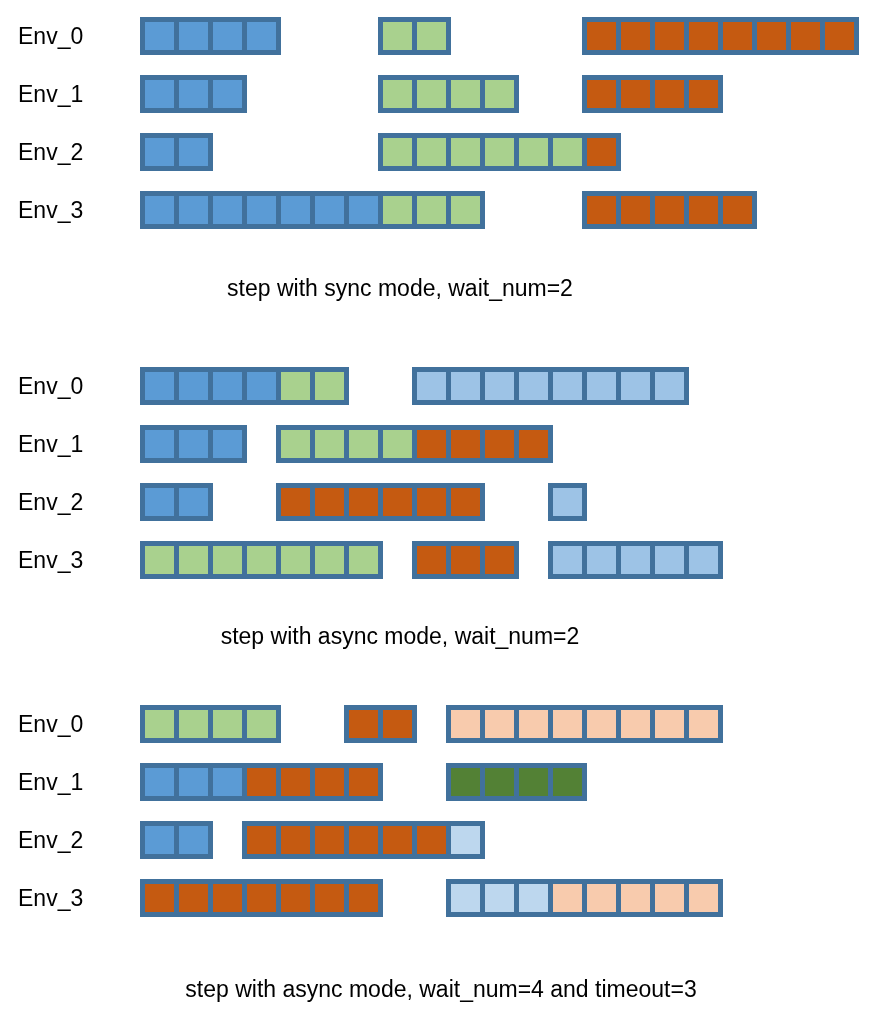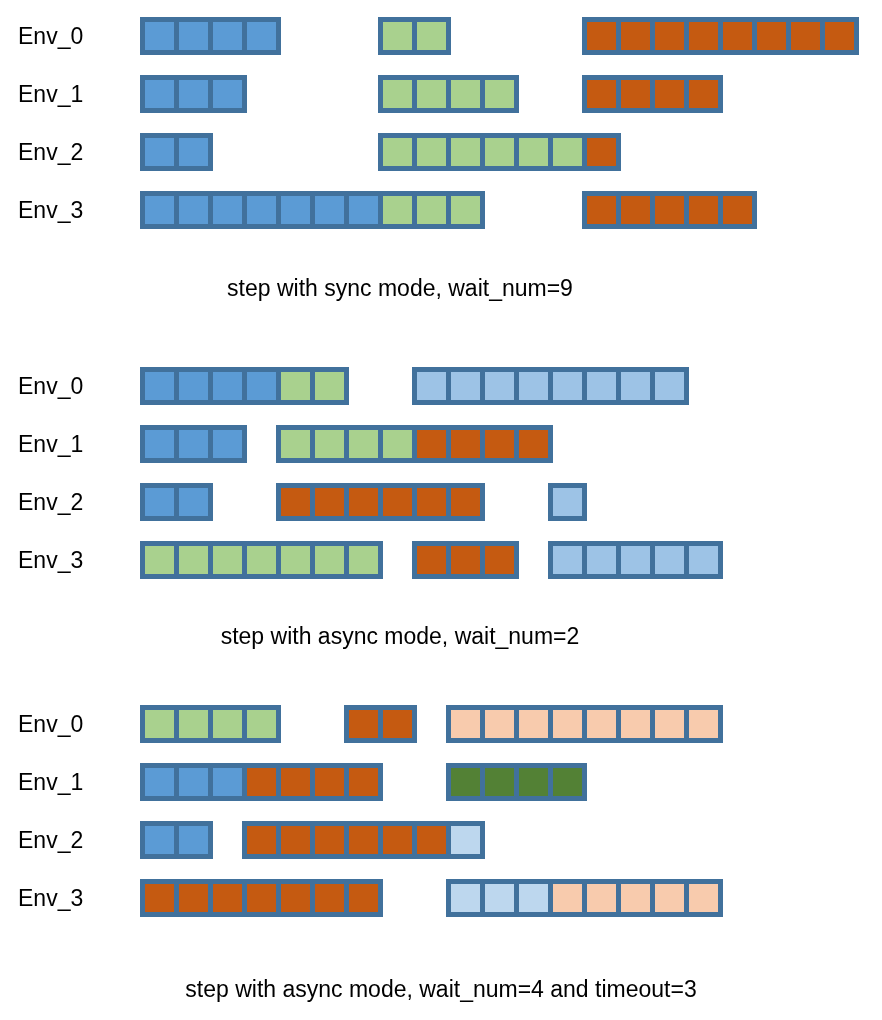--- a/index.html
+++ b/index.html
@@ -10,21 +10,21 @@
   .cell{width:29px;height:28px;flex:0 0 29px;}
   .caption{position:absolute;text-align:center;font-size:23px;line-height:30px;white-space:nowrap;}
   .cap0{top:273px;left:0;width:800px;}
   .cap1{top:621px;left:0;width:800px;}
   .cap2{top:974px;left:0;width:882px;}
 </style>
 </head>
 <body>
 
 <div id="diagram">
-  <div class="caption cap0">step with sync mode, wait_num=9</div>
+  <div class="caption cap0">step with sync mode, wait_num=2</div>
   <div class="caption cap1">step with async mode, wait_num=2</div>
   <div class="caption cap2">step with async mode, wait_num=4 and timeout=3</div>
 <div class="env-label" style="top: 17px;">Env_0</div>
     <div class="bar" style="left: 140px; top: 17px; background: rgb(65, 113, 156);">
       <div class="cell" style="background: rgb(91, 155, 213);"></div>
       <div class="cell" style="background: rgb(91, 155, 213);"></div>
       <div class="cell" style="background: rgb(91, 155, 213);"></div>
       <div class="cell" style="background: rgb(91, 155, 213);"></div>
     </div>
     <div class="bar" style="left: 378px; top: 17px; background: rgb(65, 113, 156);">

